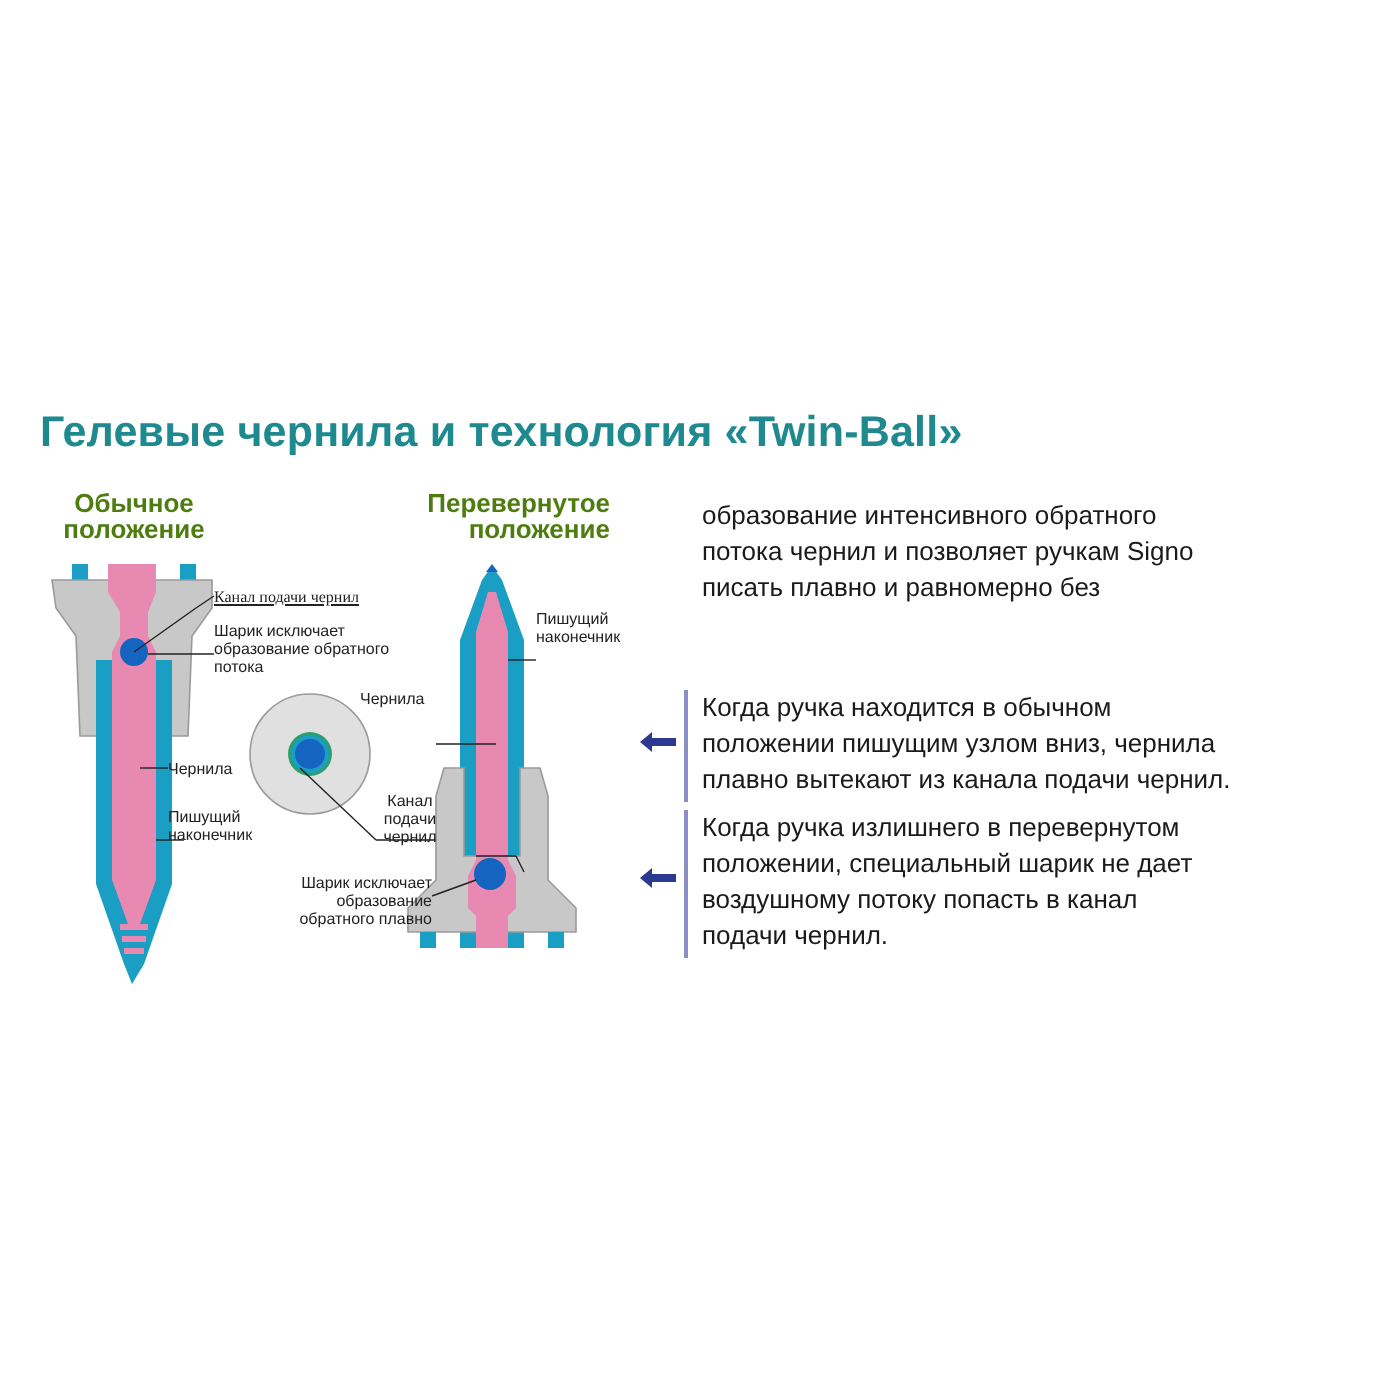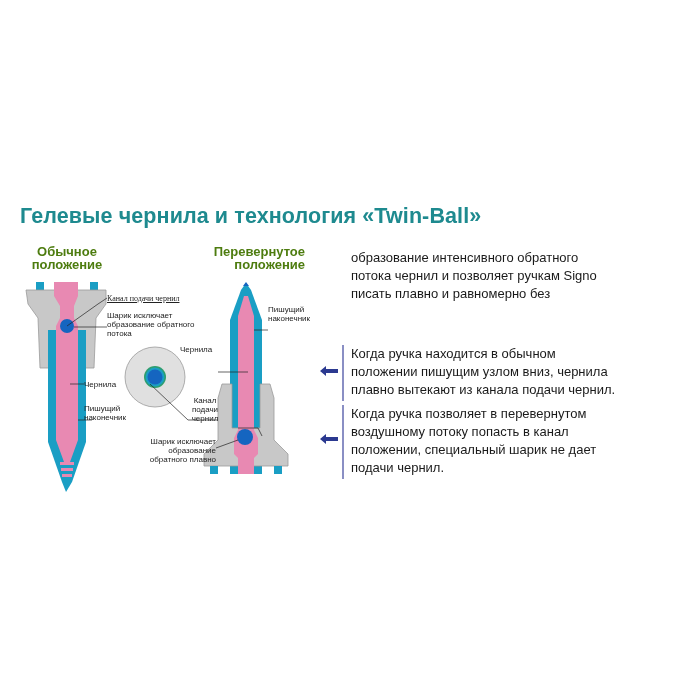--- a/index.html
+++ b/index.html
@@ -132,17 +132,17 @@
   <div>Когда ручка находится в обычном</div>
   <div>положении пишущим узлом вниз, чернила</div>
   <div>плавно вытекают из канала подачи чернил.</div>
 </div>
 
 <div class="bar" style="left:342px; top:405px; height:74px;"></div>
 <svg class="arrow" style="left:320px; top:434px;" width="18" height="10" viewBox="0 0 18 10">
   <path d="M0 5 L6 0 L6 3 L18 3 L18 7 L6 7 L6 10 Z" fill="#2b3990"></path>
 </svg>
 <div class="para" style="top:405px;">
-  <div>Когда ручка позволяет в перевернутом</div>
+  <div>Когда ручка излишнего в перевернутом</div>
+  <div>положении, специальный шарик не дает</div>
   <div>воздушному потоку попасть в канал</div>
-  <div>положении, специальный шарик не дает</div>
   <div>подачи чернил.</div>
 </div>
 
 </body></html>

